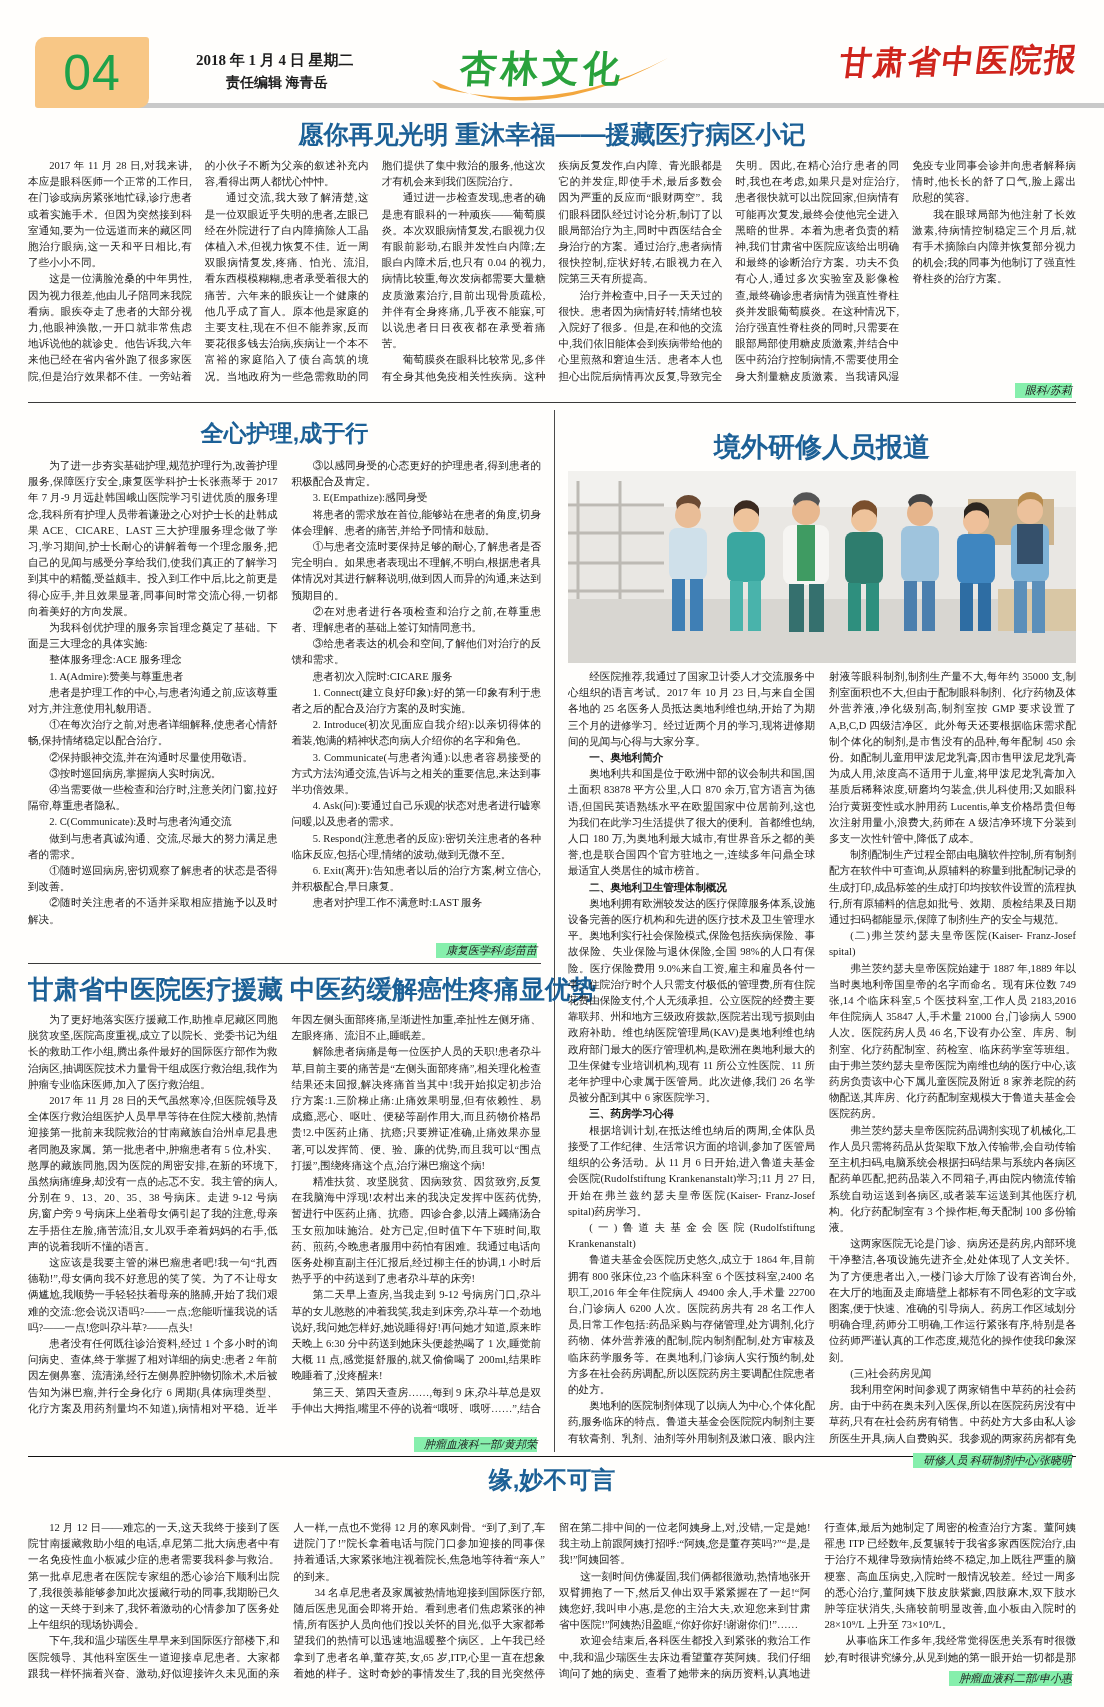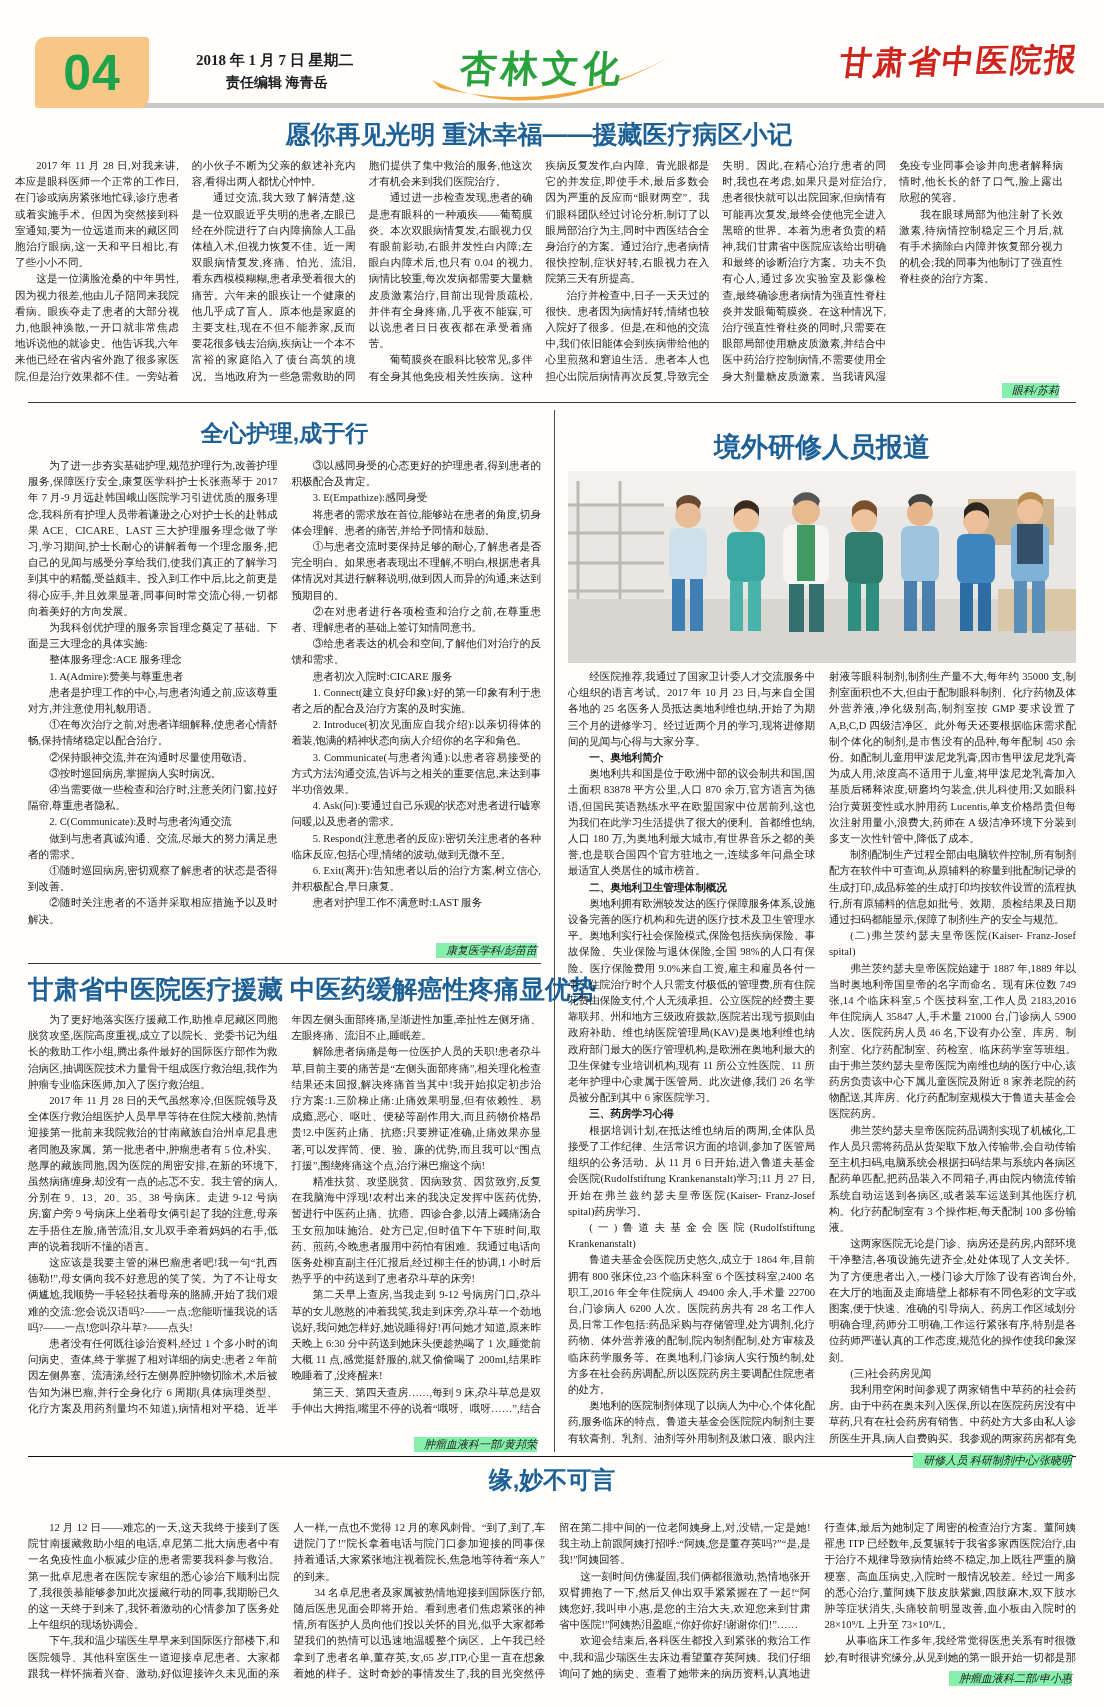--- a/index.html
+++ b/index.html
@@ -2,41 +2,41 @@
 <html lang="zh"><head>
 <meta charset="utf-8">
 <style>
   html,body{margin:0;padding:0;background:#ffffff;}
   .page{position:relative;width:1104px;height:1707px;background:#fffefc;overflow:hidden;
         font-family:"Liberation Serif","DejaVu Serif",serif;color:#1c1c1c;}
   
   .hdr{position:absolute;left:0;top:0;width:1104px;height:112px;}
   .hdr-bar{position:absolute;left:118px;top:103px;width:986px;height:5px;background:#c9c9c9;}
   .pagenum-box{position:absolute;left:35px;top:37px;width:114px;height:71px;background:#f8c786;border-radius:10px 3px 10px 3px;display:flex;align-items:center;justify-content:center;}
-  .pagenum{font-family:"Liberation Sans",sans-serif;font-weight:bold;font-size:50px;color:#1ea24b;letter-spacing:1px;}
+  .pagenum{font-family:"Liberation Sans",sans-serif;font-weight:normal;font-size:50px;color:#1ea24b;letter-spacing:1px;}
   .hdr-date{position:absolute;left:196px;top:48px;font-size:15px;font-weight:bold;line-height:24px;}
   .hdr-ed{position:absolute;left:226px;top:74px;font-size:14px;font-weight:bold;}
   .logo-wrap{position:absolute;left:418px;top:30px;width:270px;height:80px;}
   .logo-swoosh{position:absolute;left:0;top:22px;z-index:1;}
   .logo-text{position:absolute;left:42px;top:14px;z-index:2;font-family:"Liberation Sans",sans-serif;font-weight:bold;font-size:37px;color:#2aa23c;letter-spacing:4px;transform:skewX(-4deg);}
   .masthead{position:absolute;right:26px;top:40px;font-family:"Liberation Serif",serif;font-weight:bold;font-size:32px;color:#cf241c;transform:skewX(-8deg) rotate(-1deg);letter-spacing:2px;}
   
   .hr{position:absolute;height:0;border-top:1px solid #3a3a3a;}
   .hr-a{left:28px;top:402px;width:1048px;}
   .hr-b{left:28px;top:963px;width:513px;}
   .hr-c{left:28px;top:1456px;width:1048px;border-top:1.5px solid #111;}
   .vline{position:absolute;left:554px;top:410px;width:1px;height:1042px;background:#4a4a4a;}
   
   .art{position:absolute;}
   .ttl{font-family:"Liberation Sans",sans-serif;font-weight:bold;color:#1c6096;text-align:center;white-space:nowrap;}
   .cols{column-fill:auto;overflow:hidden;text-align:justify;}
   .cols p{margin:0;font-size:10.6px;line-height:16.2px;text-indent:2em;}
   .cols p.ph{font-weight:bold;}
   .byline{position:absolute;background:#86efac;padding-left:10px;font-size:11px;font-weight:normal;font-style:italic;}
-  .a1{left:15px;top:114px;width:1048px;height:284px;}
+  .a1{left:28px;top:114px;width:1048px;height:284px;}
   .a1 .ttl{font-size:25px;height:40px;line-height:40px;}
   .a1 .cols{margin-top:4px;columns:6;column-gap:13px;height:234px;}
   .a1 .byline{right:4px;bottom:0px;}
   .a2{left:28px;top:410px;width:513px;height:550px;}
   .a2 .ttl{font-size:23px;height:46px;line-height:46px;}
   .a2 .cols{margin-top:2px;columns:2;column-gap:14px;height:482px;}
   .a2 .byline{right:4px;bottom:2px;}
   .a4{left:28px;top:968px;width:513px;height:486px;}
   .a4 .ttl{font-size:25.5px;height:42px;line-height:42px;}
   .a4 .cols{margin-top:2px;columns:2;column-gap:14px;height:418px;}
@@ -54,21 +54,21 @@
 </head>
 <body>
 
 <div class="page">
 
   <header class="hdr">
     <div class="hdr-bar"></div>
     <div class="pagenum-box">
       <span class="pagenum">04</span>
     </div>
-    <div class="hdr-date">2018 年 1 月 7 日  星期二</div>
+    <div class="hdr-date">2018 年 1 月 4 日  星期二</div>
     <div class="hdr-ed">责任编辑  海青岳</div>
     <div class="logo-wrap">
       <svg class="logo-swoosh" width="262" height="62" viewBox="0 0 262 62">
         <path d="M14,28 Q120,78 250,6 Q140,64 22,36 Z" fill="#f3a73e"></path>
       </svg>
       <div class="logo-text">杏林文化</div>
     </div>
     <div class="masthead">甘肃省中医院报</div>
   </header>
 

